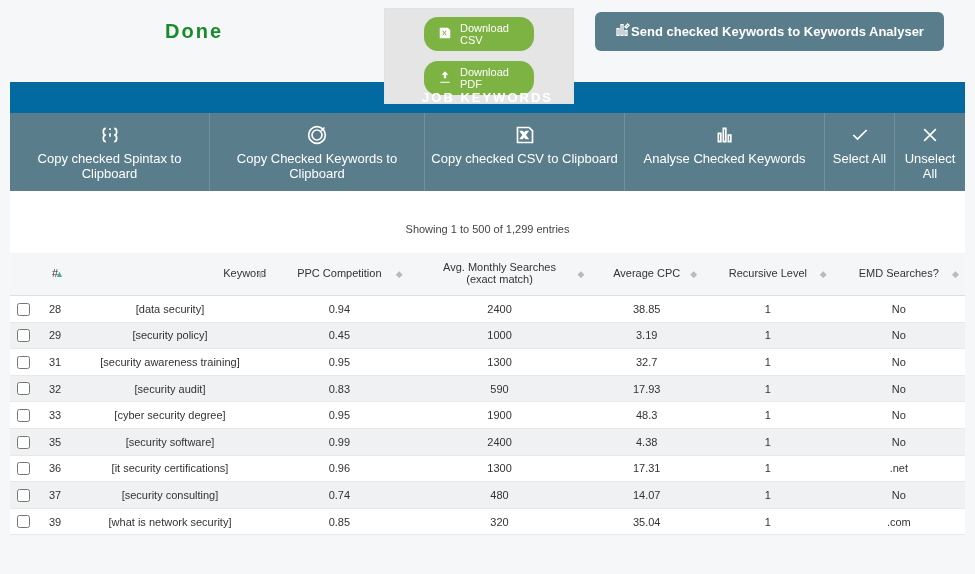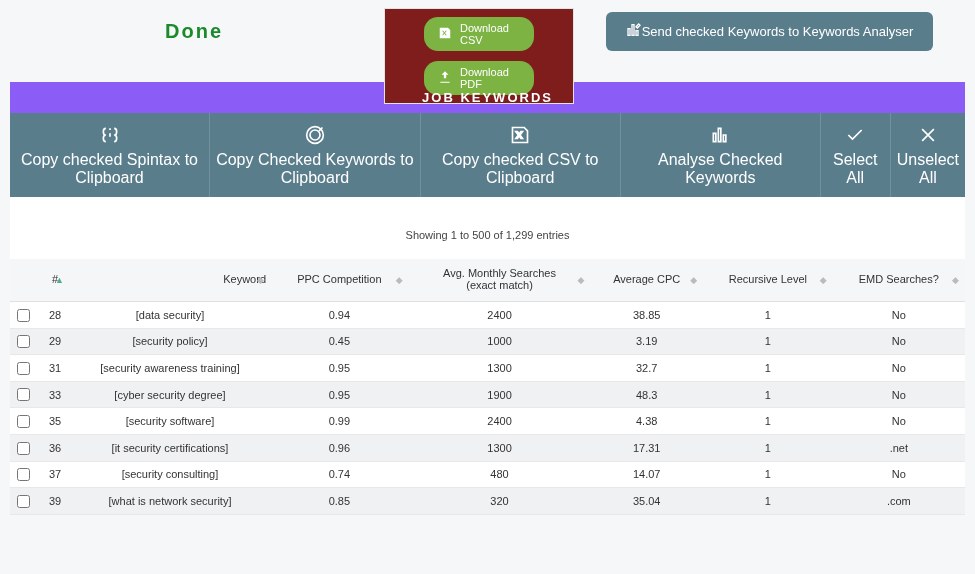--- a/index.html
+++ b/index.html
@@ -22,21 +22,21 @@
     text-align: center;
     color: #1a8a2b;
     font-weight: bold;
     font-size: 20px;
     letter-spacing: 2px;
     padding-top: 12px;
   }
   .download-box {
     flex: 0 0 190px;
     border: 1px solid #dfe3e6;
-    background: #7f1d1d;
+    background: #e5e5e5;
     padding: 8px 18px;
     display: flex;
     flex-direction: column;
     gap: 10px;
     align-items: center;
     justify-content: center;
   }
   .dl-btn {
     background: #7cb342;
     color: #fff;
@@ -51,28 +51,28 @@
     justify-content: center;
   }
   .dl-btn svg { width: 14px; height: 14px; fill: #fff; }
   .send-wrap { flex: 1; display:flex; justify-content:center; padding-top:4px; }
   .send-btn {
     background: #5a7d8c;
     color: #fff;
     border-radius: 6px;
     padding: 10px 20px;
     font-size: 13px;
-    font-weight: normal;
+    font-weight: bold;
     display:flex; align-items:center; gap:0;
     cursor:pointer;
   }
   .send-btn svg { width:16px; height:16px; fill:#fff; }
 
   .section-title {
-    background: #8b5cf6;
+    background: #0369a1;
     color: #fff;
     text-align:center;
     font-weight:bold;
     letter-spacing: 2px;
     padding: 8px 0;
     font-size: 13px;
     margin: 4px 10px 0 10px;
   }
   .action-bar {
     display:flex;
@@ -84,21 +84,21 @@
     flex:1;
     text-align:center;
     padding: 12px 6px 10px 6px;
     border-right: 1px solid rgba(255,255,255,0.15);
     cursor:pointer;
   }
   .action-cell:last-child { border-right:none; }
   .action-cell.small { flex: 0 0 70px; }
   .action-cell.med { flex: 0 0 200px; }
   .action-cell svg { width:20px; height:20px; fill:#fff; display:block; margin:0 auto 6px auto; }
-  .action-cell .lbl { font-size:16px; }
+  .action-cell .lbl { font-size:13px; }
 
   .entries-info {
     text-align:center;
     font-size:11px;
     color:#444;
     padding: 32px 0 18px 0;
     background:#fff;
     margin: 0 10px;
   }
   .table-wrap { margin:0 10px; background:#f5f6f7; }
@@ -241,20 +241,30 @@
           <td>31</td>
           <td>[security awareness training]</td>
           <td>0.95</td>
           <td>1300</td>
           <td>32.7</td>
           <td>1</td>
           <td>No</td>
         </tr>
         <tr>
           <td class="chk-cell"><input type="checkbox" style=""></td>
+          <td>32</td>
+          <td>[security audit]</td>
+          <td>0.83</td>
+          <td>590</td>
+          <td>17.93</td>
+          <td>1</td>
+          <td>No</td>
+        </tr>
+        <tr>
+          <td class="chk-cell"><input type="checkbox" style=""></td>
           <td>33</td>
           <td>[cyber security degree]</td>
           <td>0.95</td>
           <td>1900</td>
           <td>48.3</td>
           <td>1</td>
           <td>No</td>
         </tr>
         <tr>
           <td class="chk-cell"><input type="checkbox" style=""></td>

